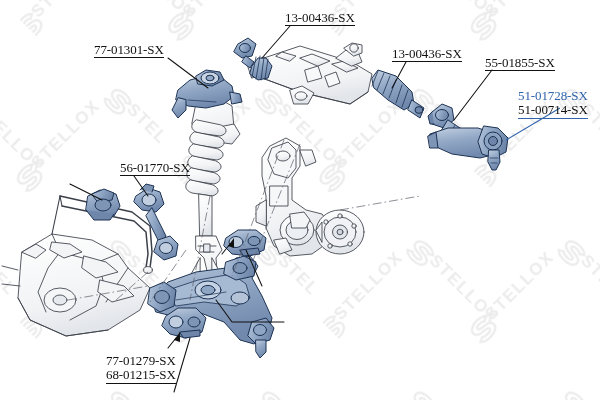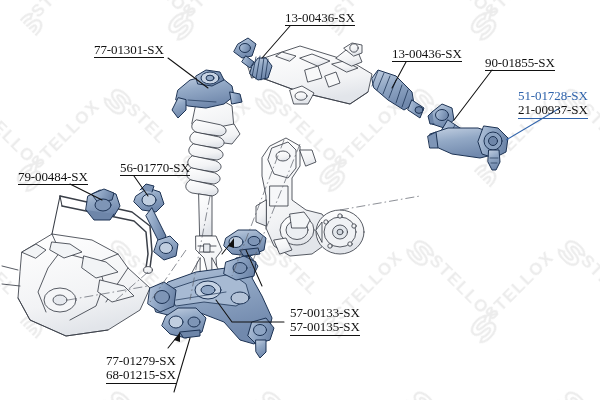--- a/index.html
+++ b/index.html
@@ -389,41 +389,34 @@
 
     <div class="label underline" style="left:94px; top:43px;font-family:Liberation Serif, serif;">
       <span class="ln">77-01301-SX</span>
     </div>
 
     <div class="label underline" style="left:392px; top:47px;">
       <span class="ln">13-00436-SX</span>
     </div>
 
     <div class="label underline" style="left:485px; top:56px;">
-      <span class="ln">90-01855-SX</span>
+      <span class="ln">55-01855-SX</span>
     </div>
 
     <div class="label hl underline blue" style="left:518px; top:89px;">
       <span class="ln accent">51-01728-SX</span>
-      <span class="ln">21-00937-SX</span>
-    </div>
-
-    <div class="label underline" style="left:18px; top:170px;">
-      <span class="ln">79-00484-SX</span>
-    </div>
+      <span class="ln">51-00714-SX</span>
+    </div>
+
 
     <div class="label underline" style="left:120px; top:161px;">
       <span class="ln">56-01770-SX</span>
     </div>
 
 
-    <div class="label underline" style="left:290px; top:306px;">
-      <span class="ln">57-00133-SX</span>
-      <span class="ln">57-00135-SX</span>
-    </div>
 
     <div class="label underline" style="left:94px; top:354px;margin-left:12px;">
       <span class="ln">77-01279-SX</span>
       <span class="ln">68-01215-SX</span>
     </div>
 
   </div>
 </div>
 
 </body></html>

